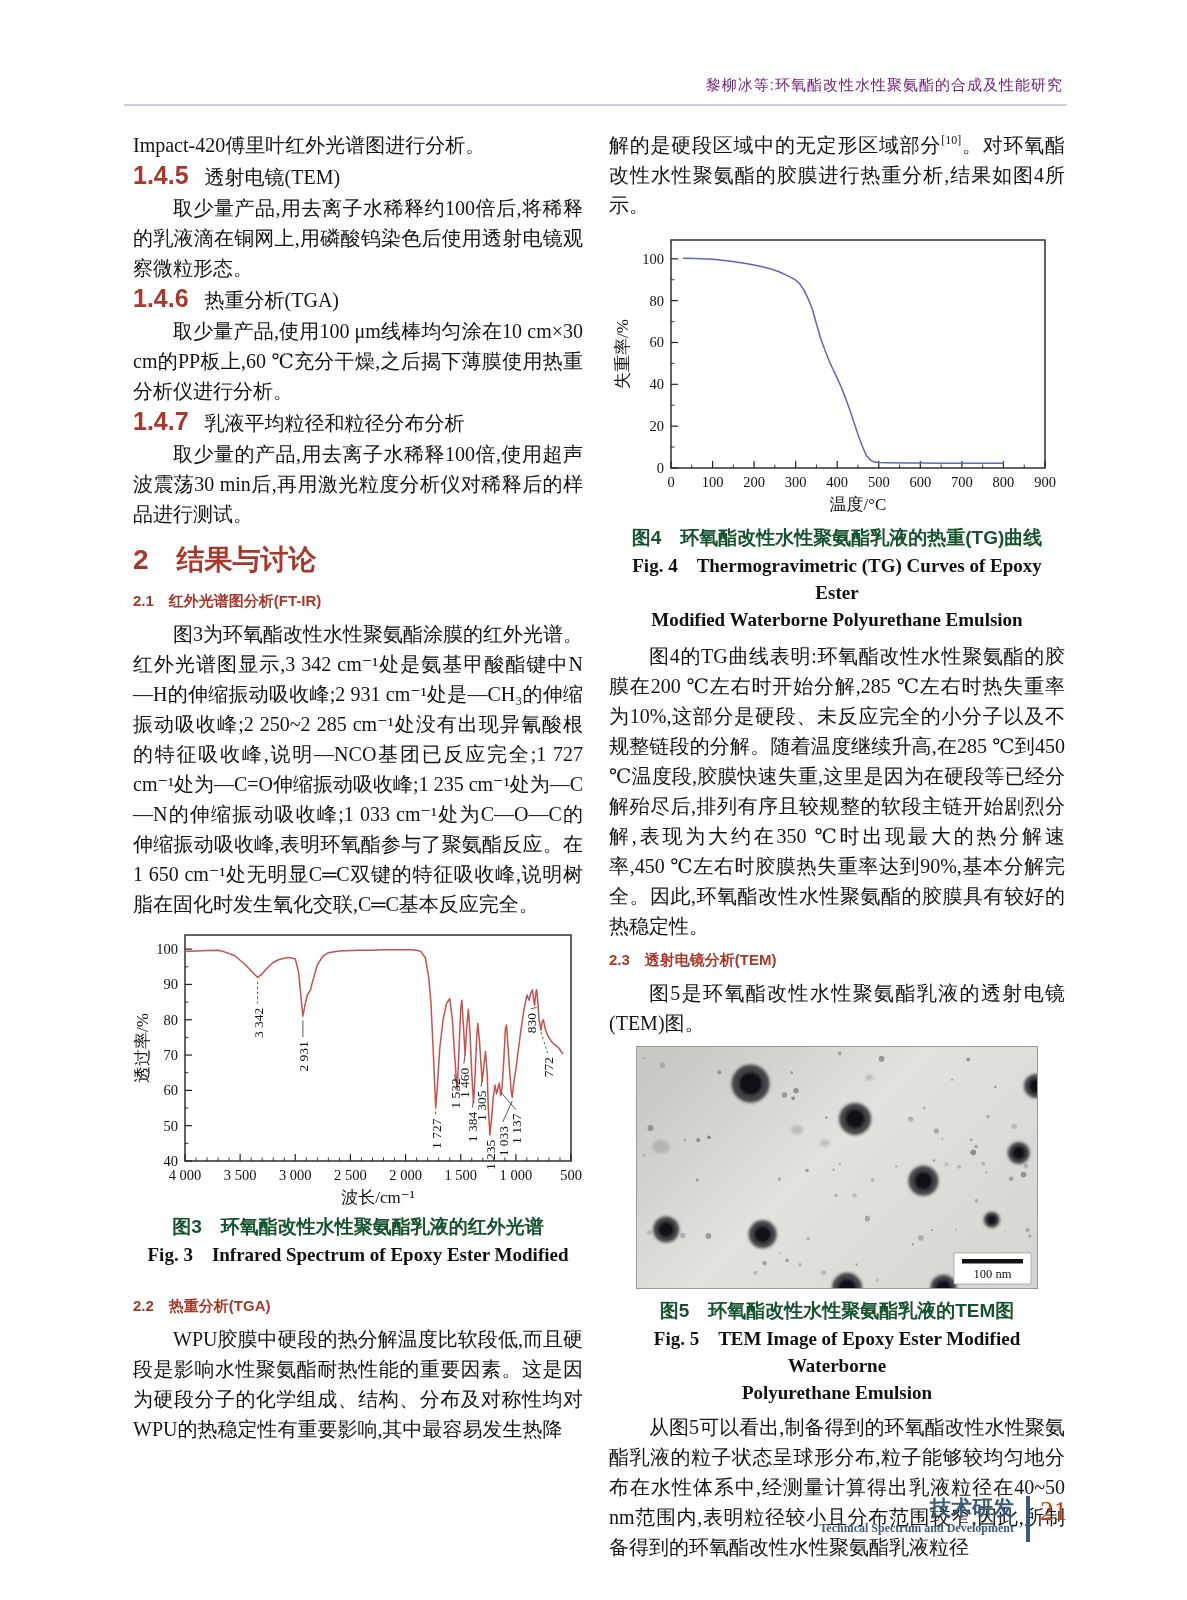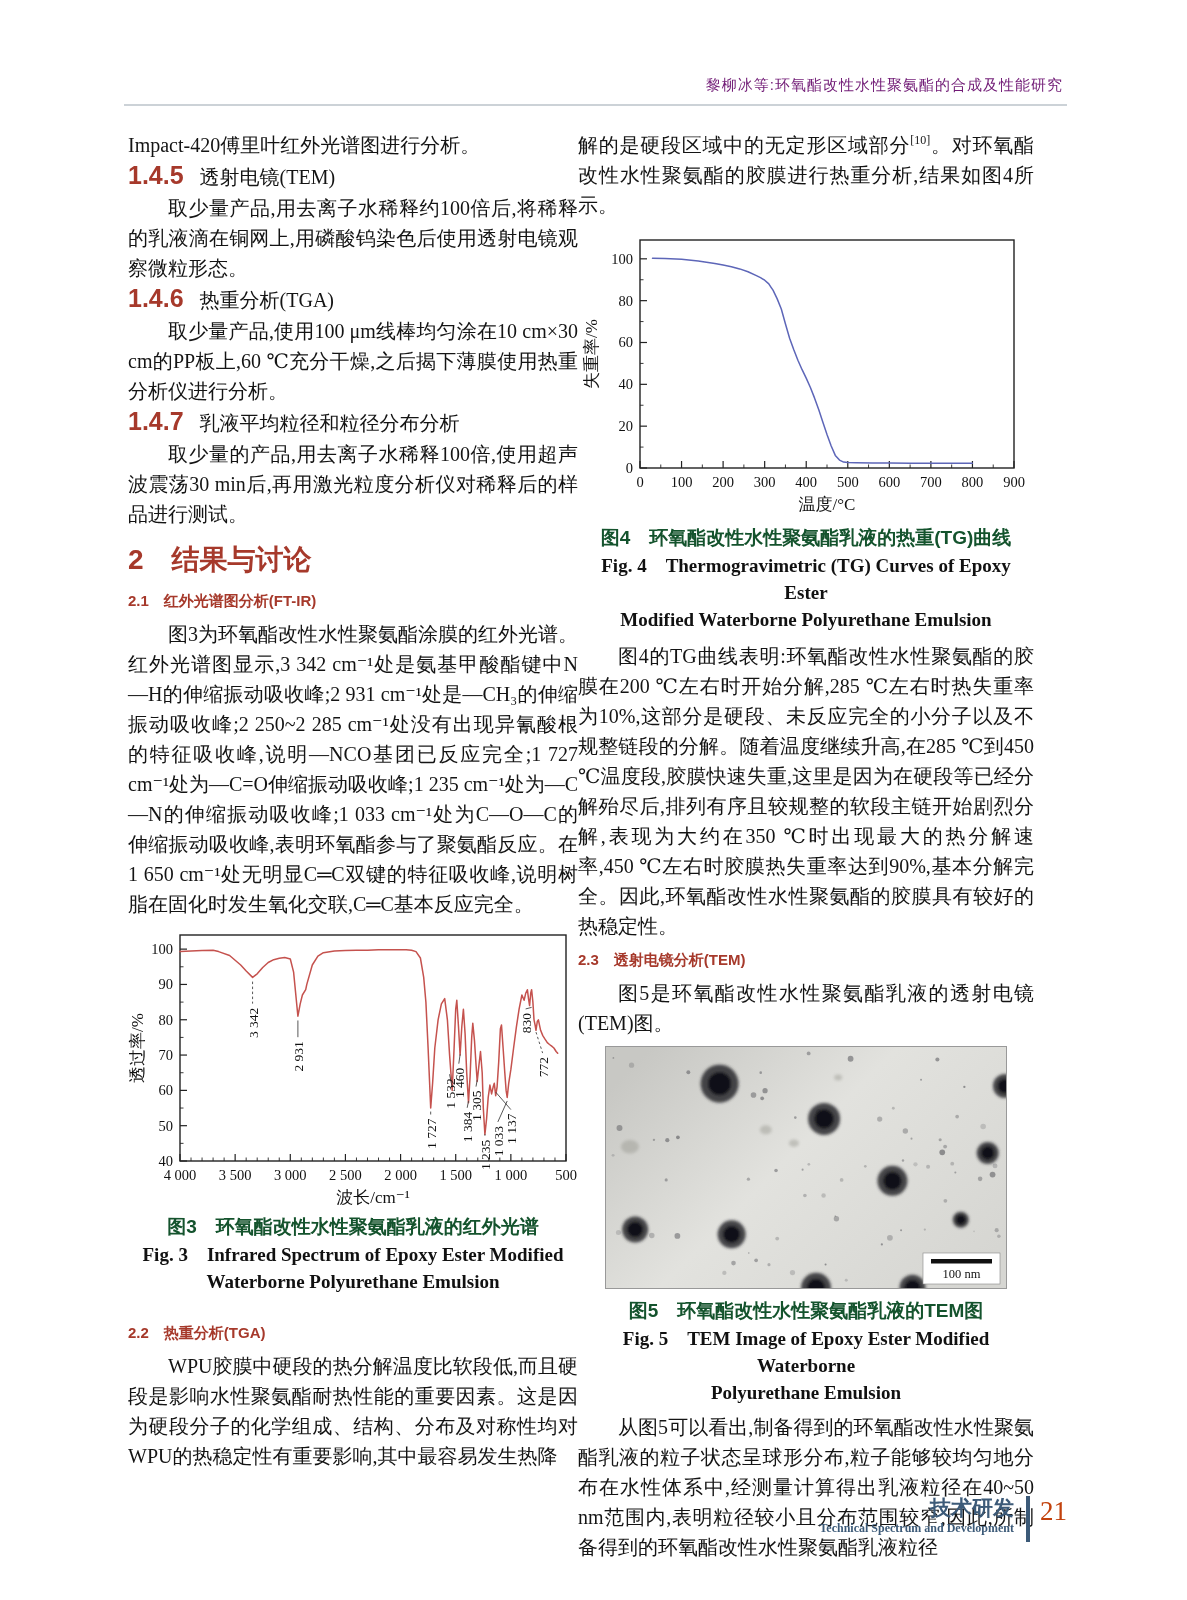--- a/index.html
+++ b/index.html
@@ -3,21 +3,21 @@
 <meta charset="utf-8">
 <style>
   html,body{margin:0;padding:0;background:#ffffff;}
   .page{position:relative;width:1187px;height:1600px;background:#fff;overflow:hidden;
         font-family:"Liberation Serif","DejaVu Serif",serif;color:#141414;}
   
   .running-title{position:absolute;top:76px;right:124px;font-size:15px;color:#701a75;
         font-family:"Liberation Sans","DejaVu Sans",sans-serif;letter-spacing:1px;}
   .header-rule{position:absolute;top:104px;left:124px;right:120px;height:2px;background:#ccd2d7;}
   
-  .columns{position:absolute;top:130px;left:115px;width:932px;display:flex;justify-content:center;}
+  .columns{position:absolute;top:130px;left:133px;width:932px;display:flex;justify-content:space-between;}
   .col{width:450px;}
   .col.right{width:456px;}
   p.body{margin:0;font-size:20px;line-height:30px;text-align:justify;text-justify:inter-ideograph;}
   p.indent{text-indent:2em;}
   sup.ref{font-size:12px;vertical-align:super;line-height:0;}
   
   .sub{margin:0;font-size:20px;line-height:31px;font-weight:normal;}
   .sub .num{color:#a6392b;font-family:"Liberation Sans","DejaVu Sans",sans-serif;font-weight:bold;
         font-size:25px;margin-right:16px;}
   h2.major{margin:13px 0 7px 0;font-size:28px;line-height:36px;color:#a6392b;font-weight:bold;
@@ -157,21 +157,20 @@
             <line x1="367.748" y1="165.140625" x2="382.85714285714283" y2="182.5625" stroke="#444" stroke-width="0.9" stroke-dasharray="none"></line>
             <text x="387.85714285714283" y="186.5625" text-anchor="end" font-size="13.5" fill="#111" transform="rotate(-90 387.85714285714283 186.5625)">1 137</text>
             <line x1="403.59085714285715" y1="80.390625" x2="397.6354285714286" y2="81.921875" stroke="#444" stroke-width="0.9" stroke-dasharray="none"></line>
             <text x="402.6354285714286" y="85.921875" text-anchor="end" font-size="13.5" fill="#111" transform="rotate(-90 402.6354285714286 85.921875)">830</text>
             <line x1="408.00228571428573" y1="105.109375" x2="414.61942857142856" y2="126.0625" stroke="#444" stroke-width="0.9" stroke-dasharray="2.5,2.5"></line>
             <text x="419.61942857142856" y="130.0625" text-anchor="end" font-size="13.5" fill="#111" transform="rotate(-90 419.61942857142856 130.0625)">772</text>
           </svg>
         <figcaption>
           <div class="cap-cn">图3　环氧酯改性水性聚氨酯乳液的红外光谱</div>
           <div class="cap-en">Fig. 3　Infrared Spectrum of Epoxy Ester Modified</div>
-          <div class="cap-en">Waterborne Polyurethane Emulsion</div>
         </figcaption>
       </figure>
 
       <h3 class="red" style="margin-top:22px;">2.2　热重分析(TGA)</h3>
       <p class="body indent">WPU胶膜中硬段的热分解温度比软段低,而且硬段是影响水性聚氨酯耐热性能的重要因素。这是因为硬段分子的化学组成、结构、分布及对称性均对WPU的热稳定性有重要影响,其中最容易发生热降</p>
     </section>
 
     <section class="col right">
       <p class="body"><span>解的是硬段区域中的无定形区域部分</span><sup class="ref">[10]</sup><span>。对环氧酯改性水性聚氨酯的胶膜进行热重分析,结果如图4所示。</span></p>
 

